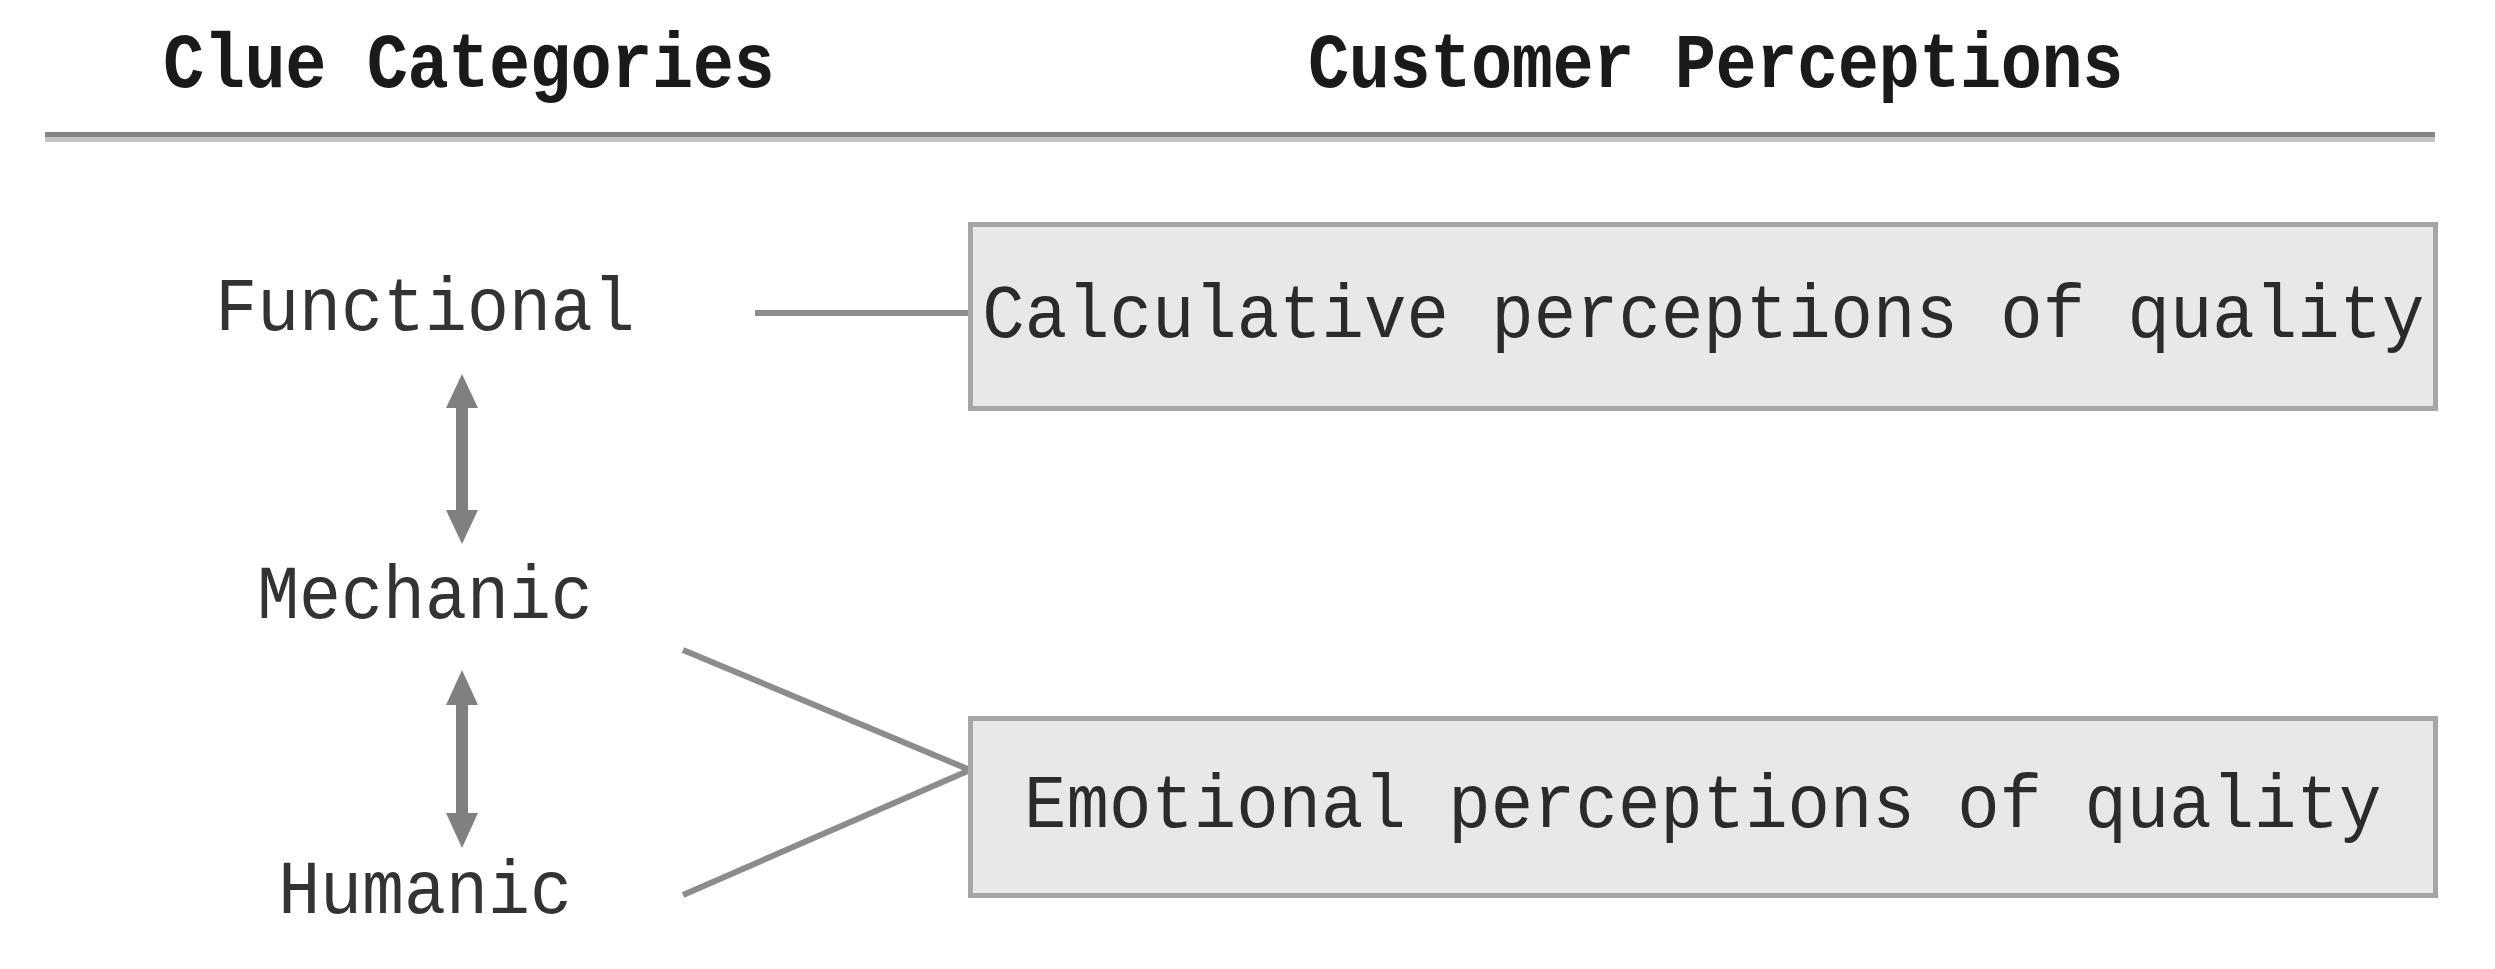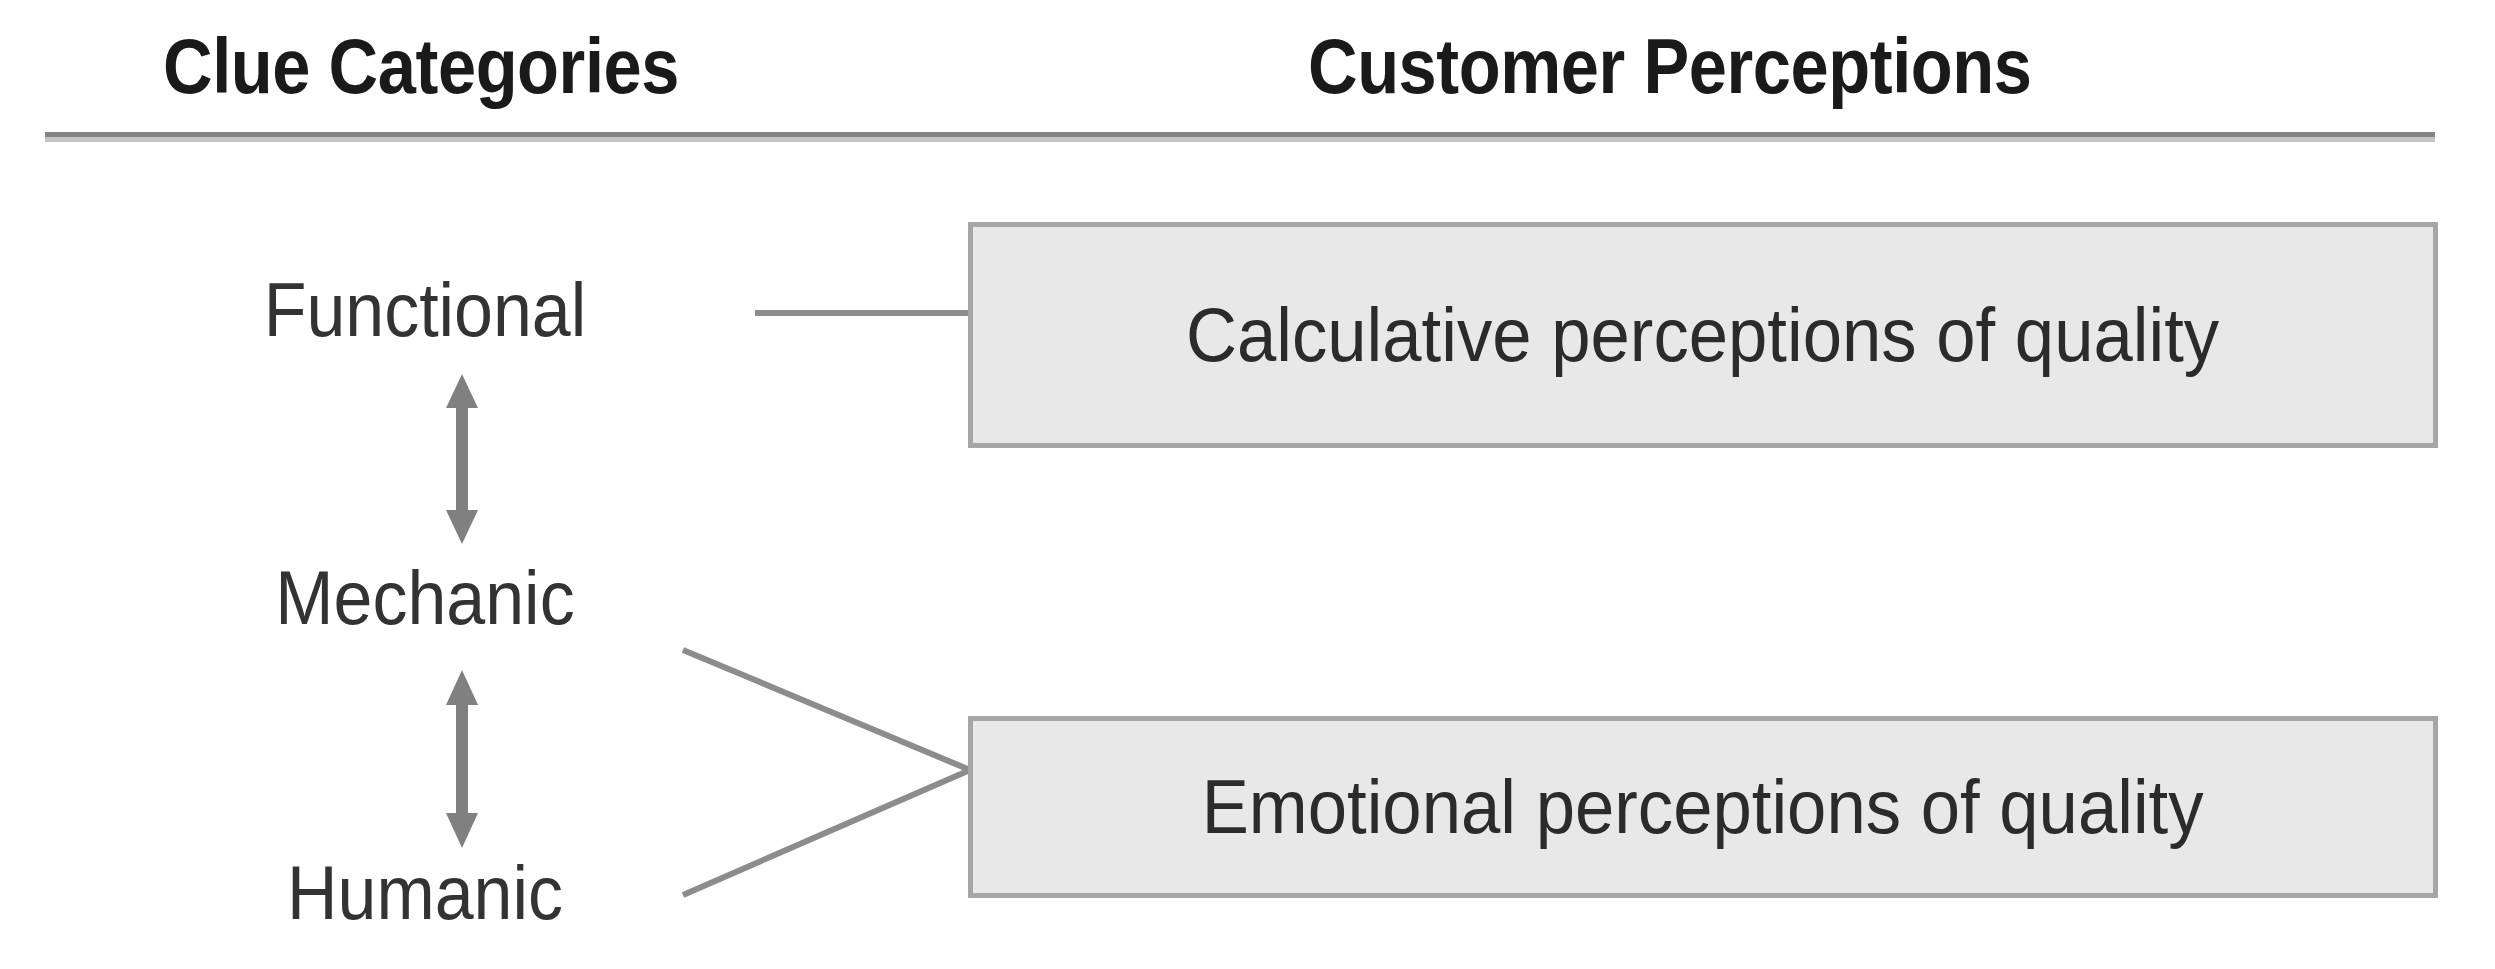--- a/index.html
+++ b/index.html
@@ -6,21 +6,21 @@
     margin: 0;
     padding: 0;
     background: #ffffff;
   }
   #stage {
     position: relative;
     width: 2495px;
     height: 969px;
     background: #ffffff;
     overflow: hidden;
-    font-family: Liberation Sans, sans-serif;
+    font-family: Liberation Mono, monospace;
   }
 
   
   .col-header {
     position: absolute;
     font-weight: bold;
     color: #1a1a1a;
     white-space: nowrap;
     letter-spacing: -0.5px;
     transform: scaleX(0.88);
@@ -120,21 +120,21 @@
     color: #2b2b2b;
     font-size: 76px;
     line-height: 80px;
     white-space: nowrap;
     transform: scaleX(0.93);
   }
   #box-calculative {
     left: 968px;
     top: 222px;
     width: 1470px;
-    height: 226px;
+    height: 189px;
   }
   #box-emotional {
     left: 968px;
     top: 716px;
     width: 1470px;
     height: 182px;
   }
 
   
   #connectors {

